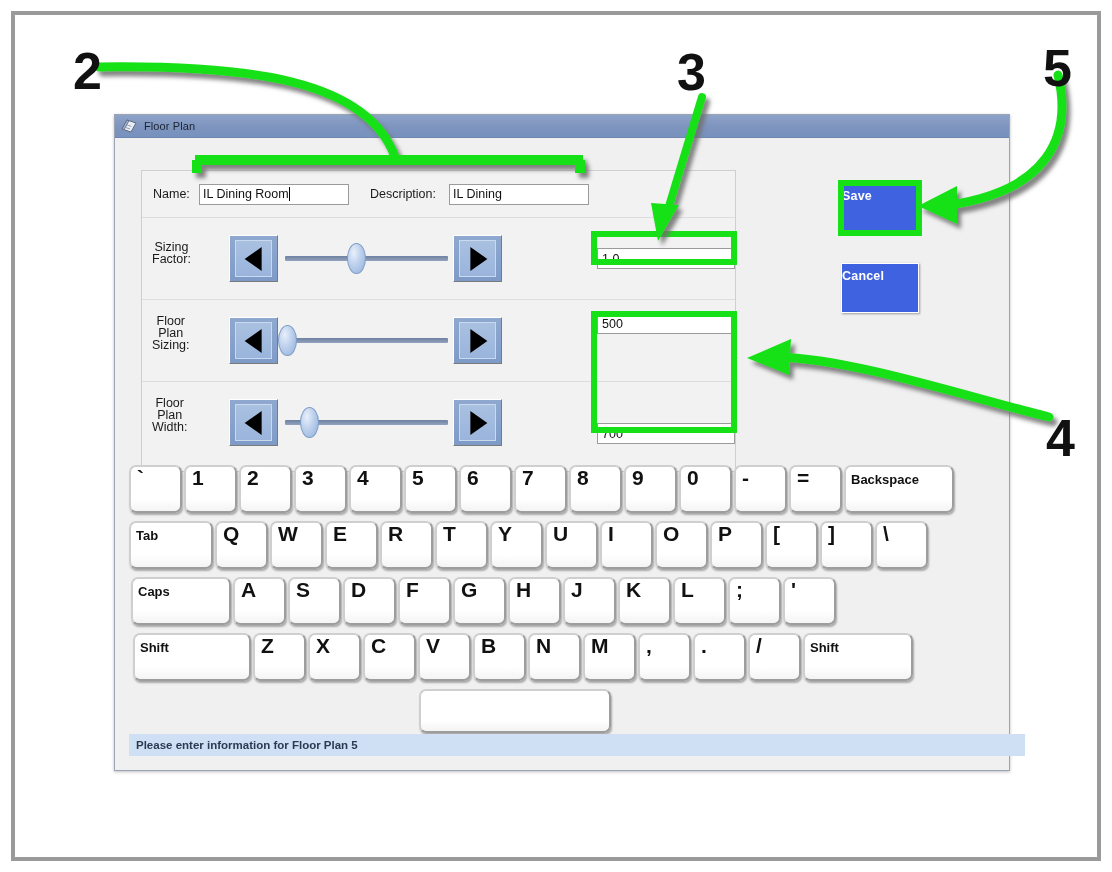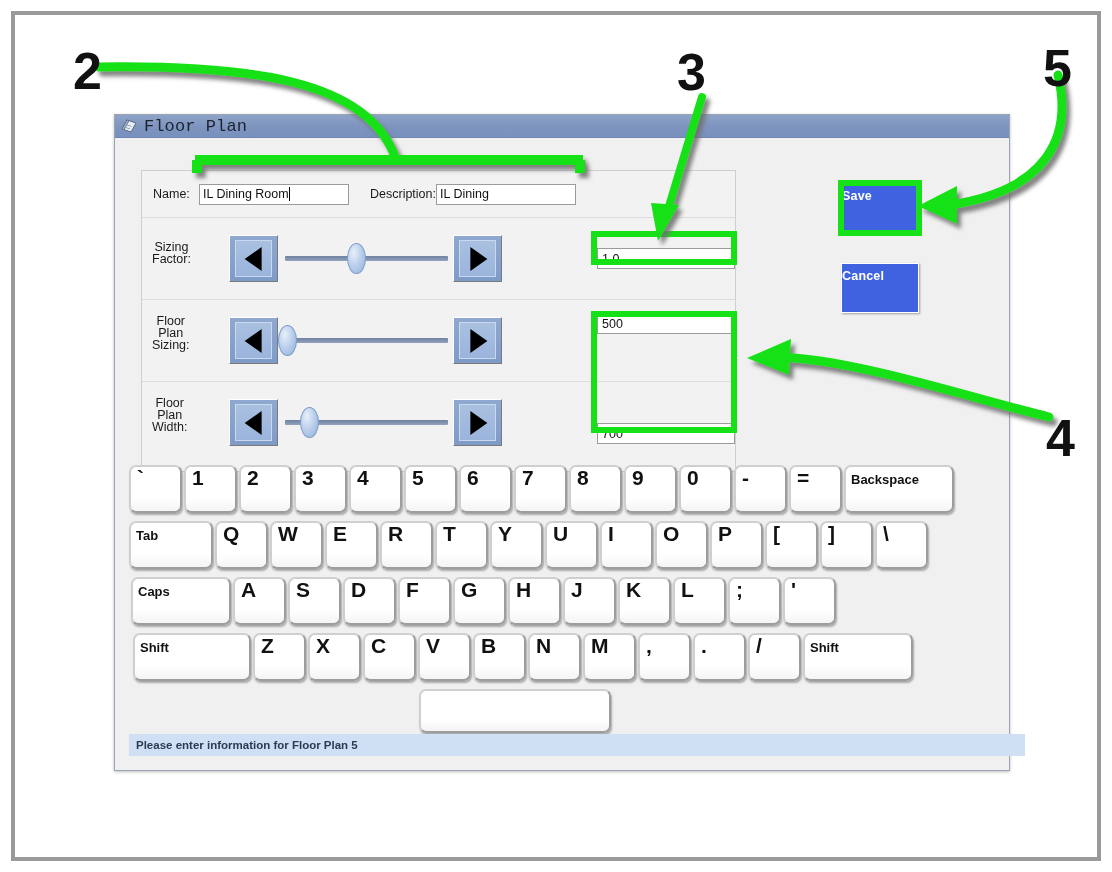--- a/index.html
+++ b/index.html
@@ -56,25 +56,24 @@
     box-sizing: border-box;
     display: flex; align-items: center;
   }
   #titlebar .tb-icon {
     width: 18px; height: 16px;
     margin-left: 5px; margin-right: 6px;
     position: relative;
     flex: none;
   }
   #titlebar .tb-title {
-    font-size: 17px;
+    font-size: 11px;
     color: #1b2330;
     letter-spacing: .1px;
     white-space: nowrap;
-    font-family: Liberation Mono, monospace;
   }
 
   
   #form-panel {
     position: absolute;
     left: 26px; top: 55px;
     width: 595px; height: 302px;
     background: #f2f2f2;
     border: 1px solid #cfcfcf;
     box-sizing: border-box;
@@ -297,21 +296,21 @@
 
       <div id="form-panel">
 
         <div id="name-row">
           <span class="field-label" style="margin-left:11px;width:46px;">Name:</span>
           <div class="txt-input" style="width:150px;">
             <span>IL Dining Room</span>
               <span class="caret"></span>
           </div>
           <span class="field-label" style="margin-left:21px;">Description:</span>
-          <div class="txt-input" style="width:140px;">
+          <div class="txt-input" style="width:140px;margin-left:13px;">
             <span>IL Dining</span>
           </div>
         </div>
 
         <div class="form-row-sep" style="top:46px;"></div>
 
         <div class="slider-row" style="top:47px;">
           <div class="slider-label" style="top:23px;">
             <div>Sizing</div>
             <div>Factor:</div>

